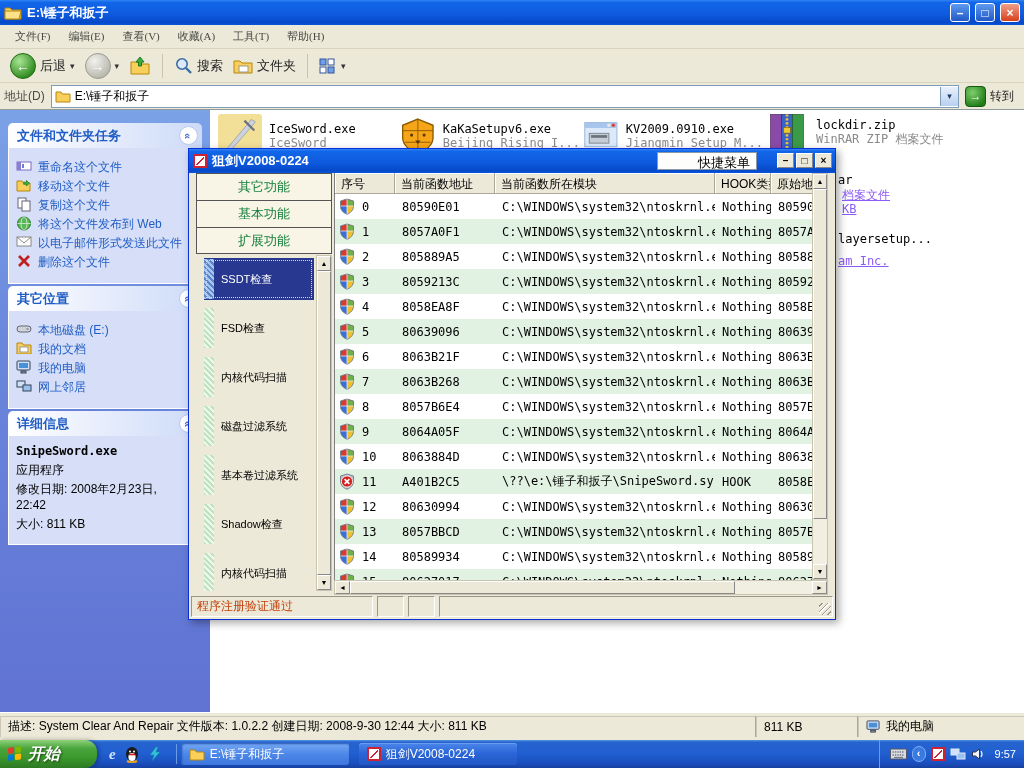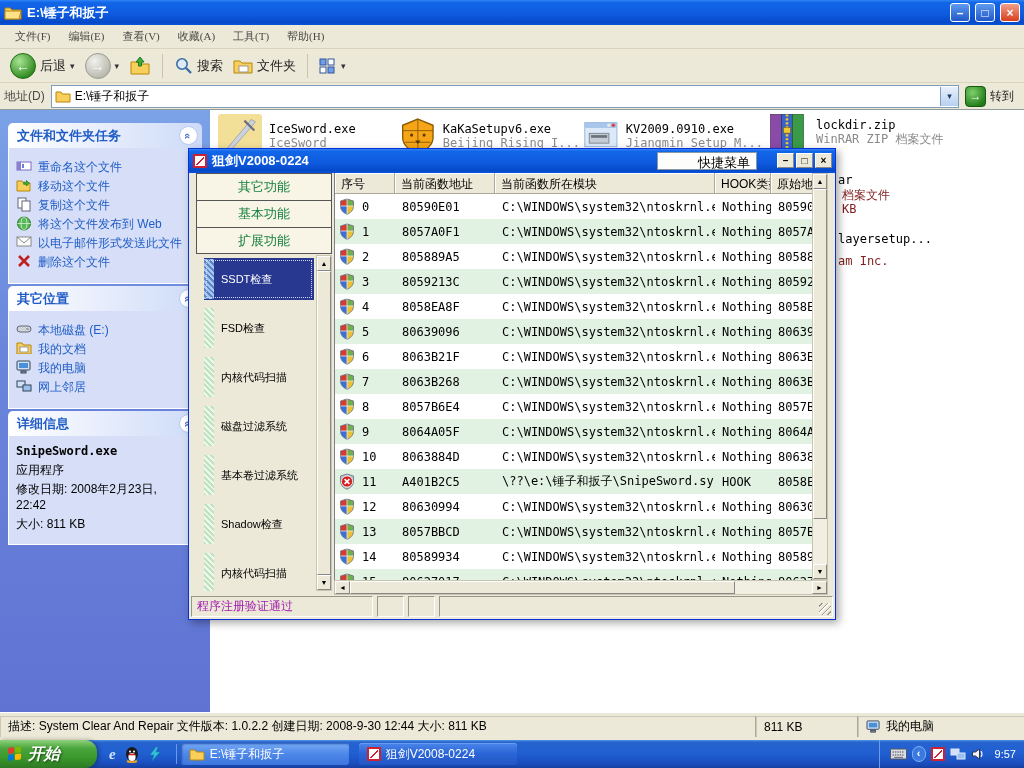--- a/index.html
+++ b/index.html
@@ -46,21 +46,21 @@
   .titem svg{flex:0 0 auto;margin-top:-1px;}
   .details-b{color:#000;line-height:16px;}
   .details-b .fname{font-weight:bold;font-family:"DejaVu Sans Mono","Liberation Mono",monospace;font-size:12px;}
   .details-b div{margin-bottom:3px;}
   
   .tile{position:absolute;display:flex;gap:7px;width:180px;height:52px;align-items:flex-start;}
   .tile .txt{font-size:12px;line-height:14px;padding-top:8px;white-space:nowrap;}
   .tile .nm{color:#000;font-family:"DejaVu Sans Mono","Liberation Mono",monospace;}
   .tile .ds{color:#8a8a8a;font-family:"DejaVu Sans Mono","Liberation Mono",monospace;}
   .pf{position:absolute;font-size:12px;white-space:nowrap;font-family:"DejaVu Sans Mono","Liberation Mono",monospace;}
-  .pf.nm{color:#000;}.pf.ds{color:#7f1d1d;}
+  .pf.nm{color:#000;}.pf.ds{color:#8b5cf6;text-decoration:underline;}
   
   .ex-status{height:27px;background:#ece9d8;border-top:1px solid #fff;display:flex;align-items:center;font-size:12px;color:#000;}
   .ex-status .sec{height:21px;display:flex;align-items:center;padding:0 8px;border-right:1px solid #aca899;box-shadow:inset 1px 1px 0 #cbc7b8;}
   .ex-status .sec1{flex:1;}
   .ex-status .sec2{width:85px;}
   .ex-status .sec3{width:150px;gap:5px;border-right:none;}
   
   .snipe{position:absolute;left:188px;top:148px;width:648px;height:472px;background:#ece9d8;
     border:1px solid #0831d9;box-shadow:3px 3px 8px rgba(0,0,0,.35);box-sizing:border-box;}
   .sn-title{position:absolute;left:0;top:0;right:0;height:24px;
@@ -102,21 +102,21 @@
   .c-mod{width:220px;padding-left:7px;}
   .c-hook{width:56px;padding-left:7px;}
   .c-orig{width:41px;padding-left:7px;}
   .shield{flex:0 0 auto;}
   .ss-row:not(.alert) .shield-alert{display:none;}
   .tvscroll{position:absolute;left:623px;top:24px;width:16px;height:407px;background:#f1efe2;border:1px solid #c8c4b0;box-sizing:border-box;}
   .hscroll{position:absolute;left:145px;top:431px;width:494px;height:15px;background:#f1efe2;border:1px solid #c8c4b0;box-sizing:border-box;}
   .harrow{position:absolute;top:0;width:15px;height:13px;background:#ece9d8;border:1px solid;border-color:#fff #888 #888 #fff;
     display:flex;align-items:center;justify-content:center;font-size:7px;color:#000;box-sizing:border-box;}
   .hthumb{position:absolute;top:0;height:13px;background:#ece9d8;border:1px solid;border-color:#fff #888 #888 #fff;box-sizing:border-box;}
-  .sn-status{position:absolute;left:2px;right:2px;bottom:2px;height:21px;display:flex;gap:4px;font-size:12px;color:#a21caf;}
+  .sn-status{position:absolute;left:2px;right:2px;bottom:2px;height:21px;display:flex;gap:4px;font-size:12px;color:#c2410c;}
   .sn-cell{border:1px solid;border-color:#9a968a #fff #fff #9a968a;background:#ece9d8;display:flex;align-items:center;padding:0 5px;box-sizing:border-box;}
   .sn-c1{width:182px;}.sn-c2{width:27px;}.sn-c3{width:27px;}.sn-c4{flex:1;position:relative;}
   .grip{position:absolute;right:1px;bottom:1px;width:12px;height:12px;
     background:repeating-linear-gradient(135deg,transparent 0 2px,#9a968a 2px 3px,#fff 3px 4px);}
   
   .taskbar{position:absolute;left:0;top:740px;width:1024px;height:28px;
     background:linear-gradient(180deg,#5295e5 0%,#2663cf 8%,#2160d1 45%,#1b4fc0 82%,#15409f 100%);display:flex;align-items:center;}
   .start{width:97px;height:28px;border-radius:0 12px 12px 0;
     background:linear-gradient(180deg,#8ed17a 0%,#4aa53c 30%,#3c9a2e 60%,#2d7a22 100%);
     display:flex;align-items:center;gap:6px;padding-left:8px;box-sizing:border-box;

